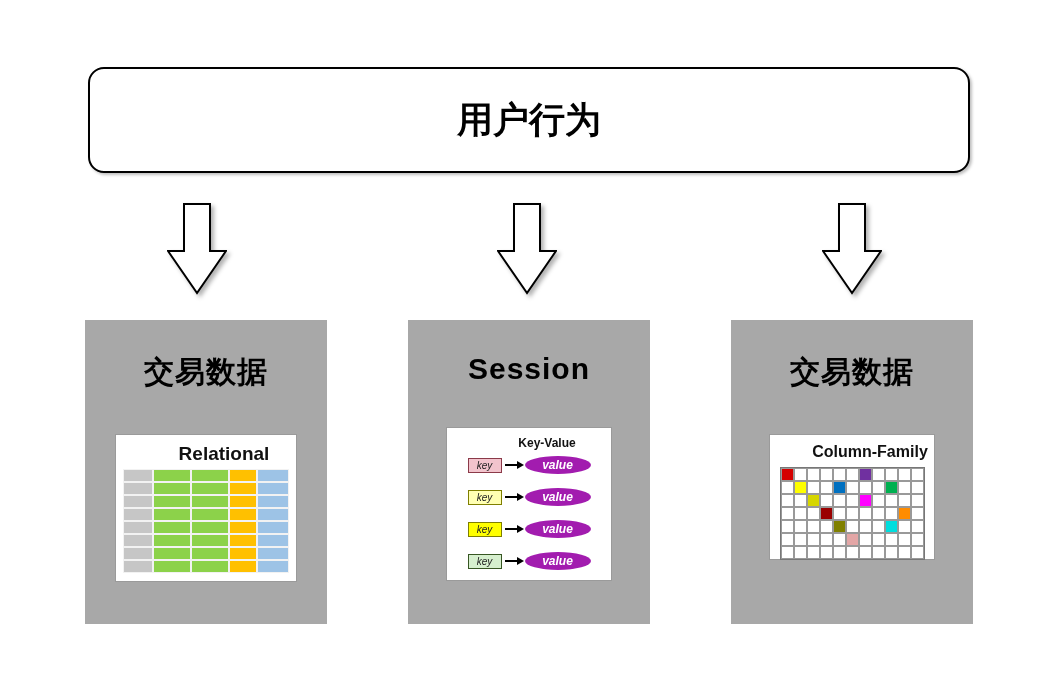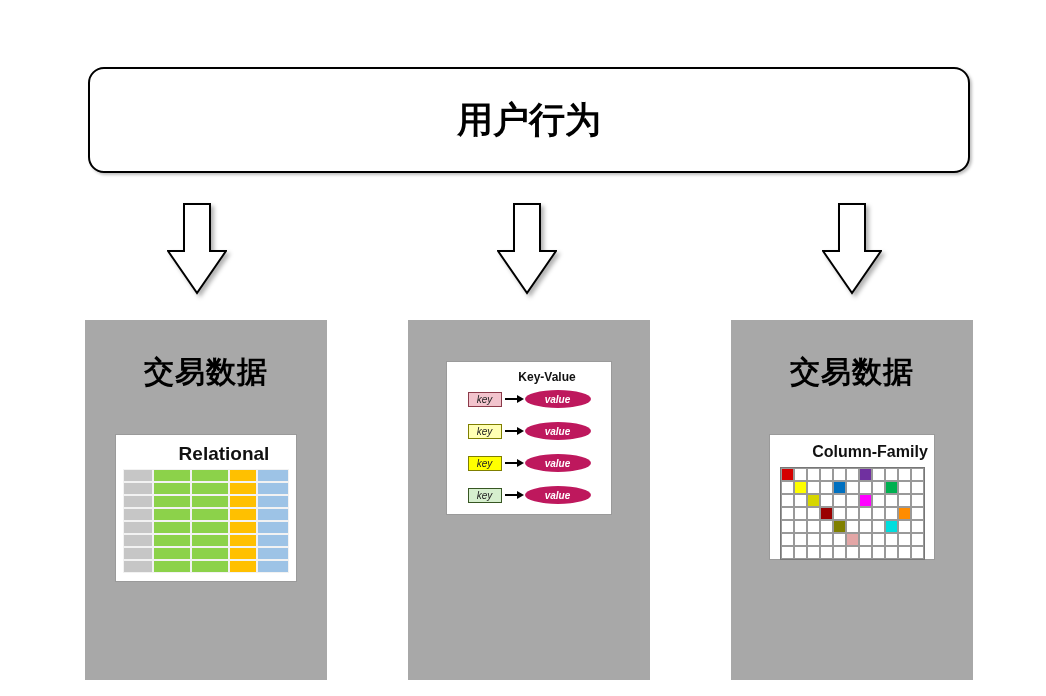--- a/index.html
+++ b/index.html
@@ -18,21 +18,21 @@
     box-shadow:2px 2px 3px rgba(0,0,0,0.25);
   }
   .top-box span{font-size:36px;font-weight:bold;color:#000;}
   
   .arrow{position:absolute;top:203px;filter:drop-shadow(3px 3px 2px rgba(0,0,0,0.30));}
   .arrow.a1{left:167px;}
   .arrow.a2{left:497px;}
   .arrow.a3{left:822px;}
   
   .panel{
-    position:absolute;top:320px;width:242px;height:360px;
+    position:absolute;top:320px;width:242px;height:304px;
     background:#a8a8a8;
     display:flex;flex-direction:column;align-items:center;
   }
   .panel.p1{left:85px;}
   .panel.p2{left:408px;}
   .panel.p3{left:731px;}
   .panel-title{
     margin-top:32px;font-size:30px;font-weight:bold;color:#000;
     letter-spacing:1px;text-align:center;
   }
@@ -57,22 +57,22 @@
     width:34px;height:15px;border:1px solid #555;box-sizing:border-box;
     font-size:10px;display:flex;align-items:center;justify-content:center;
     color:#222;
   }
   .kv-line{width:12px;height:2px;background:#000;margin-left:3px;}
   .kv-head{
     width:0;height:0;border-left:7px solid #000;
     border-top:4px solid transparent;border-bottom:4px solid transparent;
   }
   .kv-value{
-    width:66px;height:18px;background:#be185d;border-radius:50%;
-    color:#fff;font-size:10px;font-weight:bold;
+    width:66px;height:18px;background:#a21caf;border-radius:50%;
+    color:#fff;font-size:12px;font-weight:bold;
     display:flex;align-items:center;justify-content:center;margin-left:1px;
   }
   
   .mini.cf{width:164px;height:124px;}
   .mini.cf .mini-title{font-size:16px;margin:8px 0 6px 0;}
   .cf-grid{display:grid;gap:0;border:1px solid #777;}
   .cf-cell{width:13px;height:13px;border:0.5px solid #999;box-sizing:border-box;background:#fff;}
 </style>
 </head>
 <body>
@@ -136,20 +136,21 @@
           <div class="rel-cell" style="background: rgb(198, 198, 198);"></div>
           <div class="rel-cell" style="background: rgb(140, 210, 74);"></div>
           <div class="rel-cell" style="background: rgb(140, 210, 74);"></div>
           <div class="rel-cell" style="background: rgb(255, 192, 0);"></div>
           <div class="rel-cell" style="background: rgb(157, 195, 230);"></div>
         </div>
     </div>
   </div>
 
   <div class="panel p2">
+    <div class="panel-title">Session</div>
     <div class="mini kv">
       <div class="mini-title">Key-Value</div>
       <div class="kv-rows" id="kv-rows">
           <div class="kv-row">
             <span class="kv-key" style="background: rgb(242, 196, 205); border-color: rgb(139, 58, 73);">key</span>
             <span class="kv-line"></span>
             <span class="kv-head"></span>
             <span class="kv-value">value</span>
           </div>
           <div class="kv-row">

